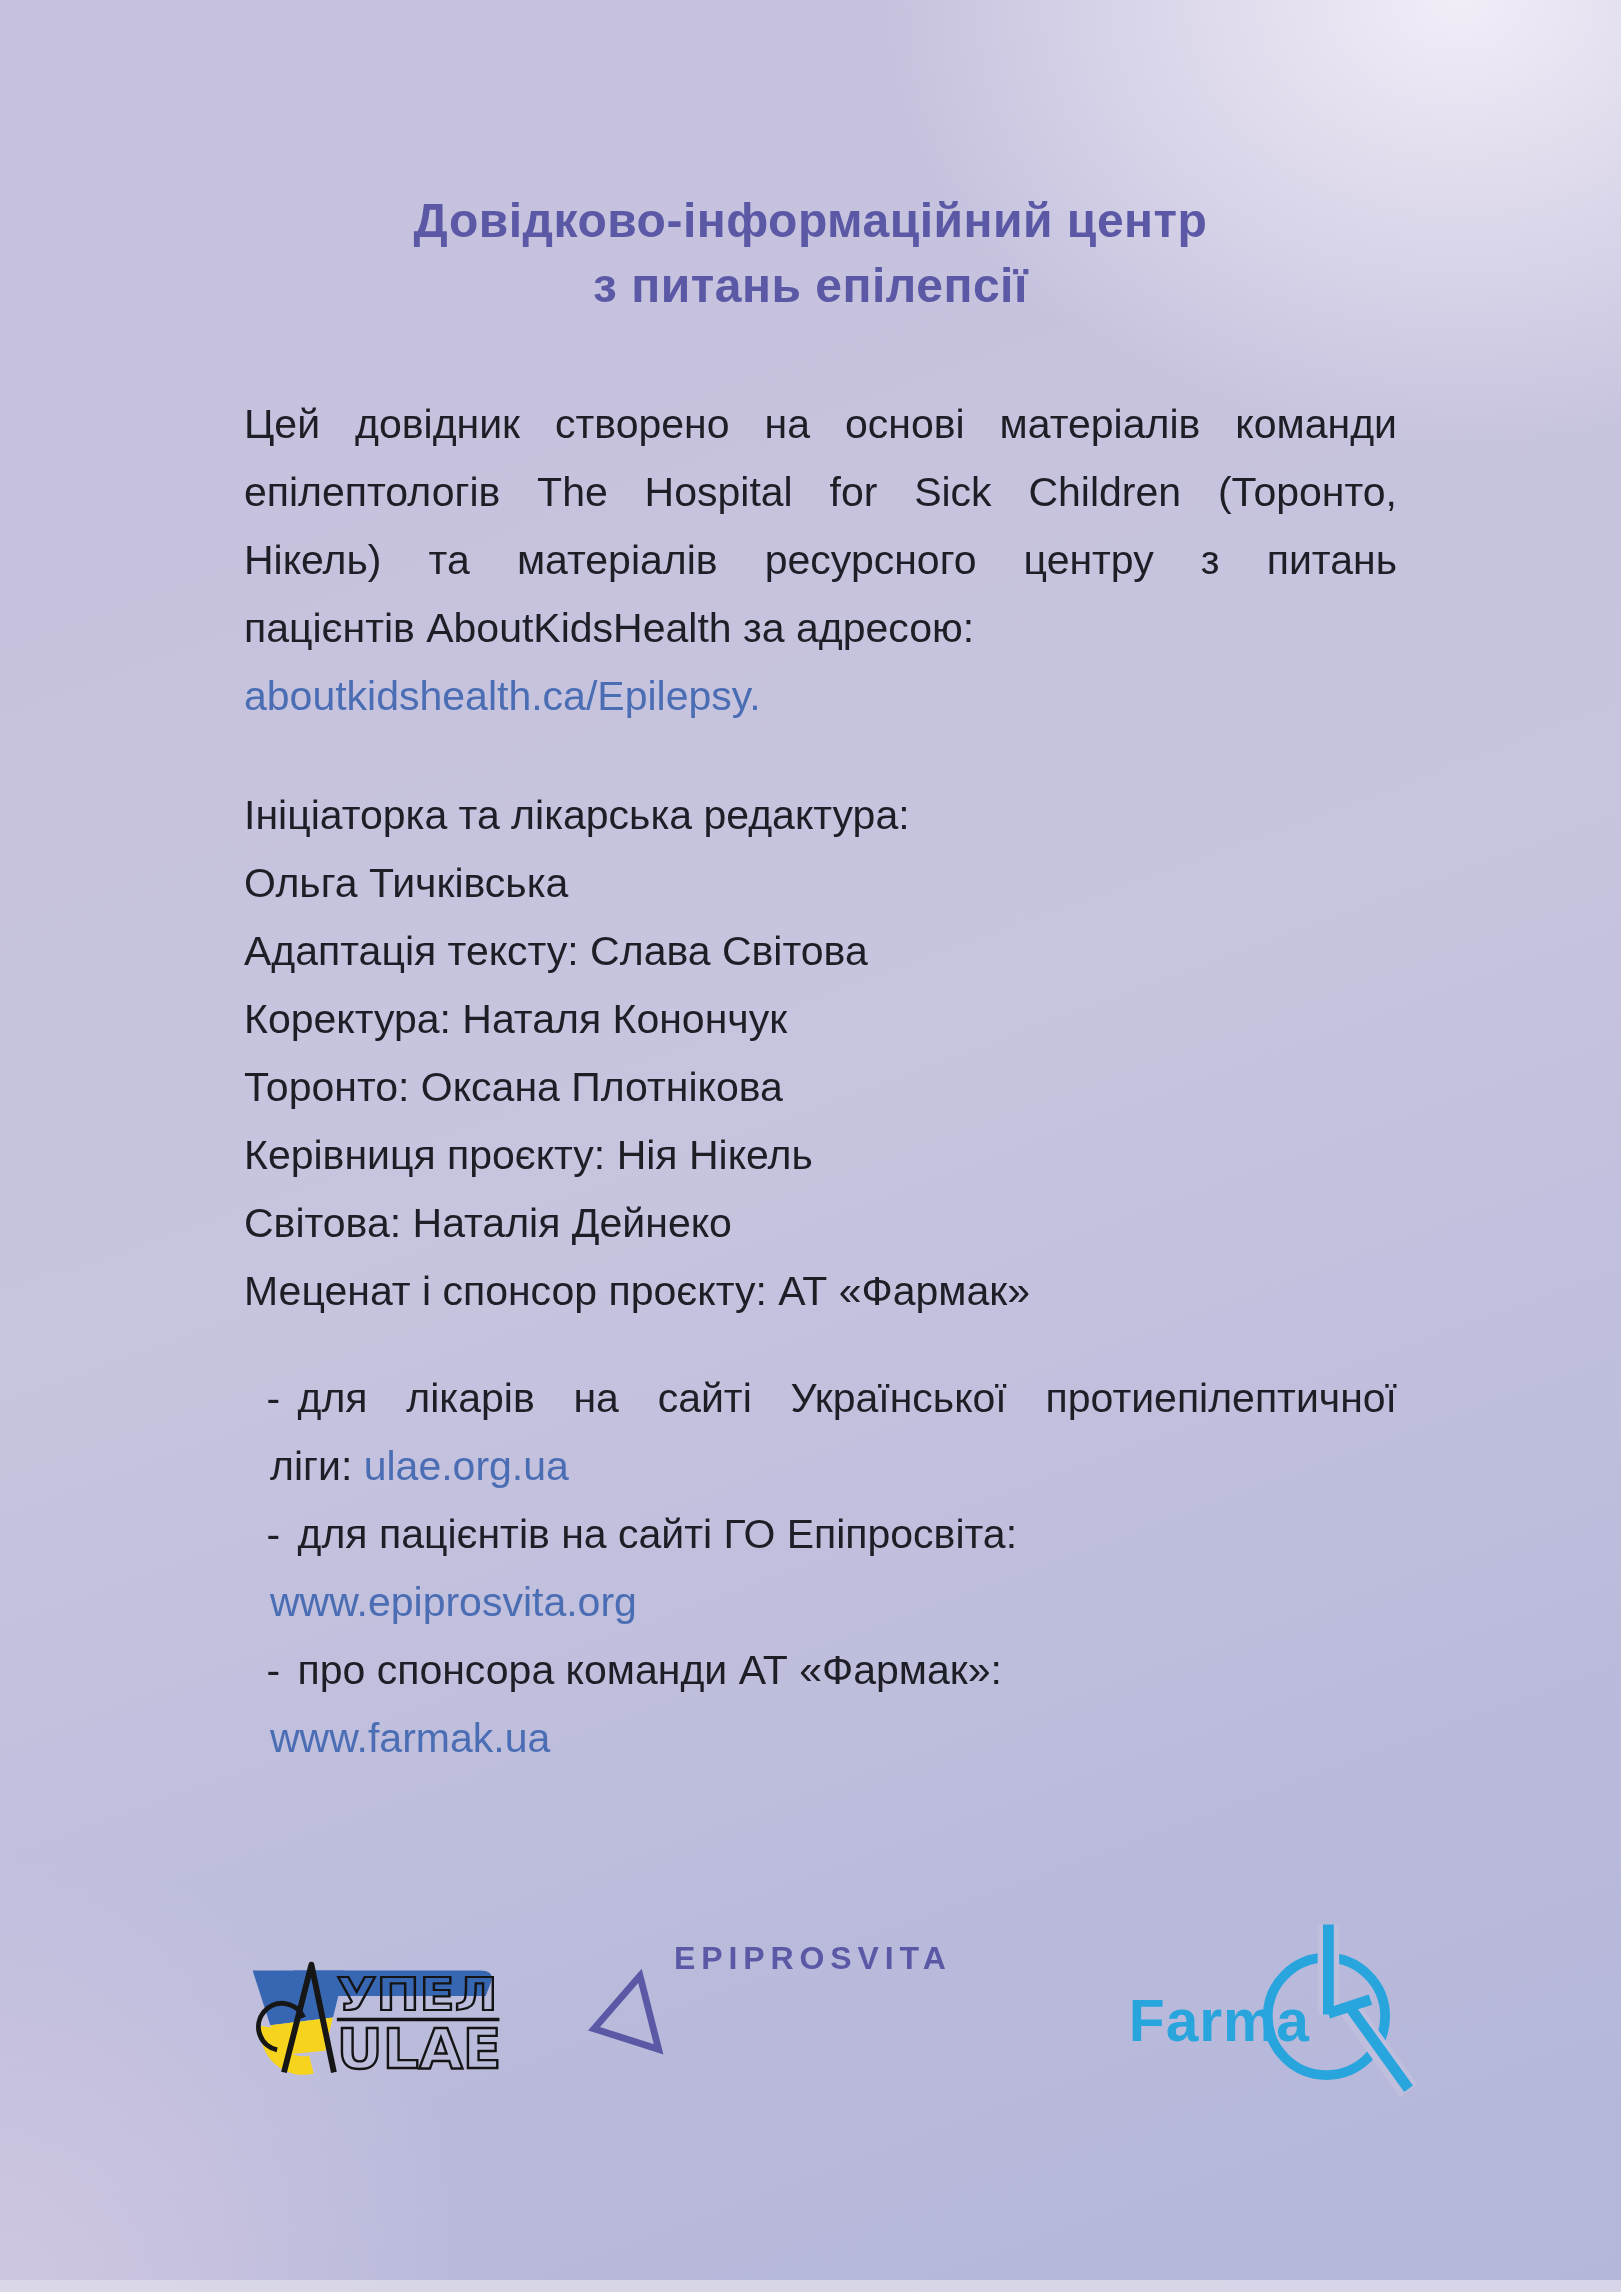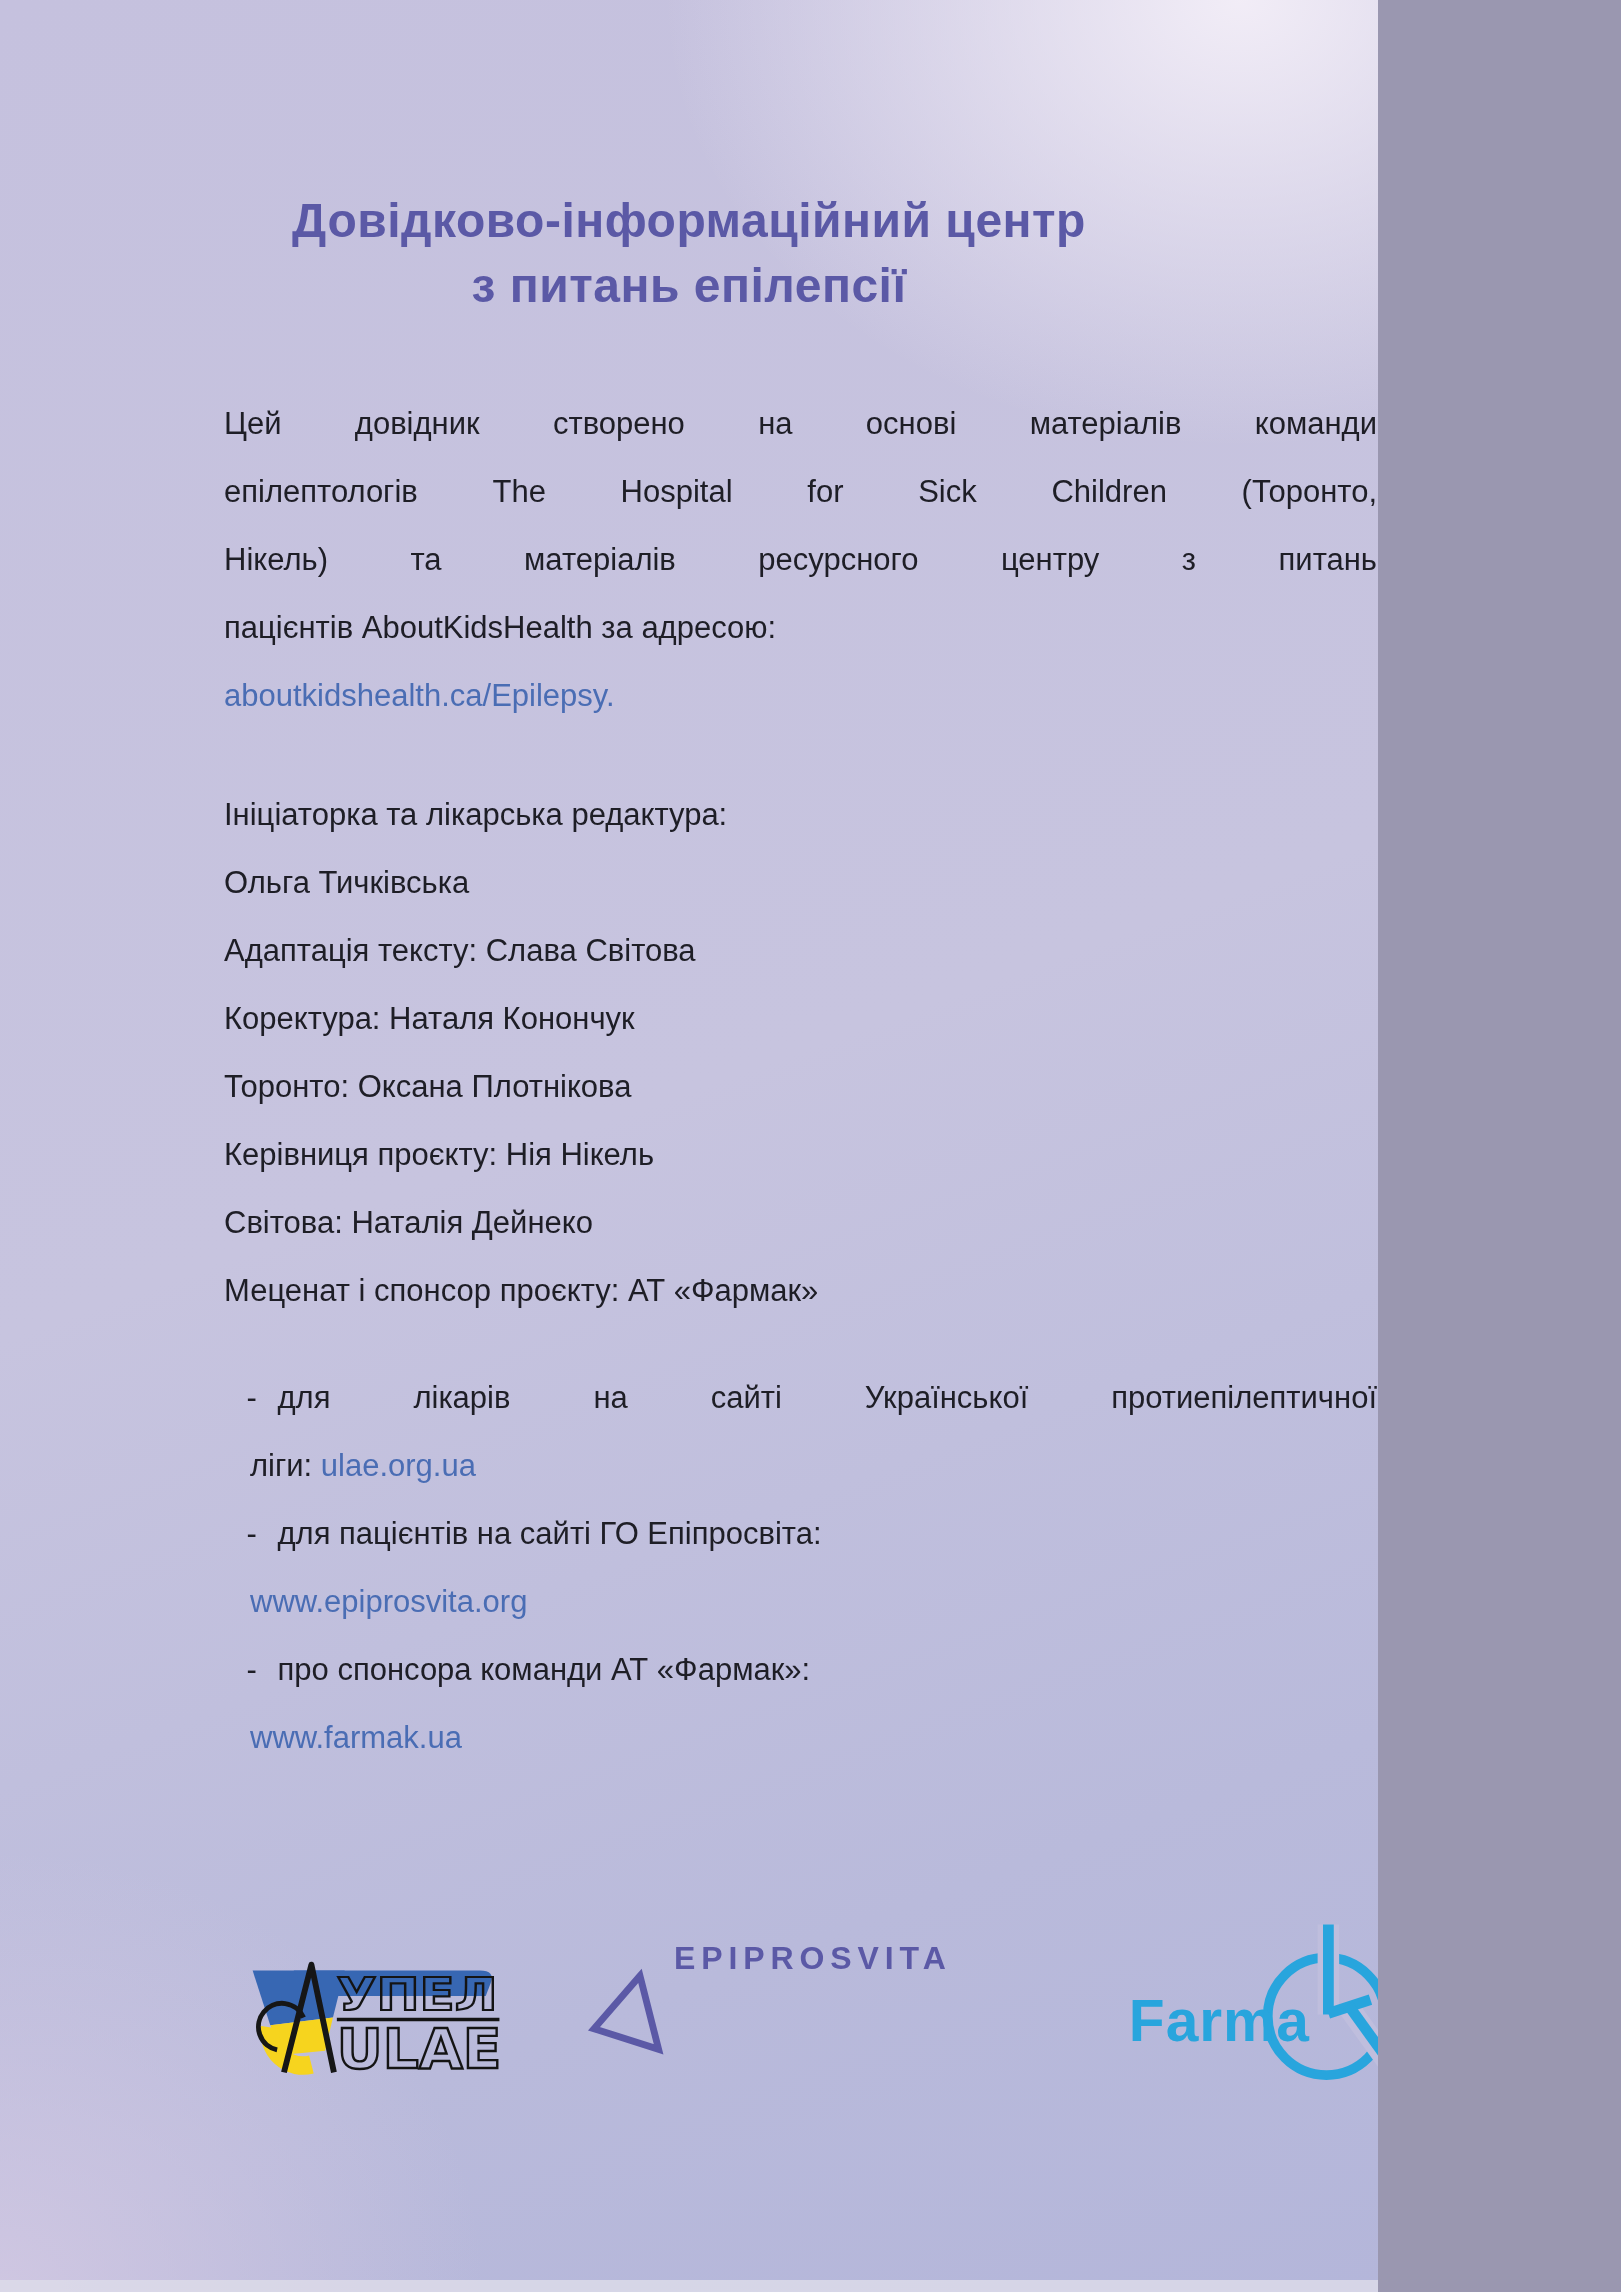--- a/index.html
+++ b/index.html
@@ -1,34 +1,34 @@
 <!DOCTYPE html>
 <html><head>
 <meta charset="utf-8">
 <style>
   html,body{margin:0;padding:0;background:#9a97b0;}
   .page{
     position:relative;
-    width:1378px;height:2293px;
+    width:1621px;height:2293px;
     overflow:hidden;
     font-family:"Liberation Sans",sans-serif;
     background:
       radial-gradient(961px 745px at 90% 0%, rgba(244,239,248,.95), rgba(244,239,248,0) 60%),
       radial-gradient(882px 804px at 0% 100%, rgba(211,201,227,.85), rgba(211,201,227,0) 55%),
       linear-gradient(160deg,#c5c1de 0%,#c7c4df 48%,#b9badb 80%,#b4b6da 100%);
   }
   .bottom-band{position:absolute;left:0;bottom:0;width:100%;height:12.7px;background:#dcdbe9;opacity:.85;}
 
   .title{
     position:absolute;top:188px;left:0;width:100%;
     text-align:center;color:#5b59a6;
     font-weight:bold;font-size:48px;line-height:65px;letter-spacing:0.5px;
   }
 
-  .textcol{position:absolute;left:224px;width:1153px;color:#1e1e26;font-size:31px;}
+  .textcol{position:absolute;left:244px;width:1153px;color:#1e1e26;font-size:41px;}
   .intro{top:390px;line-height:68px;}
   .credits{top:781px;line-height:68px;}
   .info{top:1364px;line-height:68px;}
 
   .jline{text-align:justify;text-align-last:justify;}
   .doclink{color:#4a6db4;text-decoration:none;cursor:pointer;}
 
   .brow{display:flex;align-items:flex-start;}
   .dash{width:31px;margin-left:22.5px;flex:0 0 auto;}
   .btxt{flex:1 1 auto;min-width:0;}

